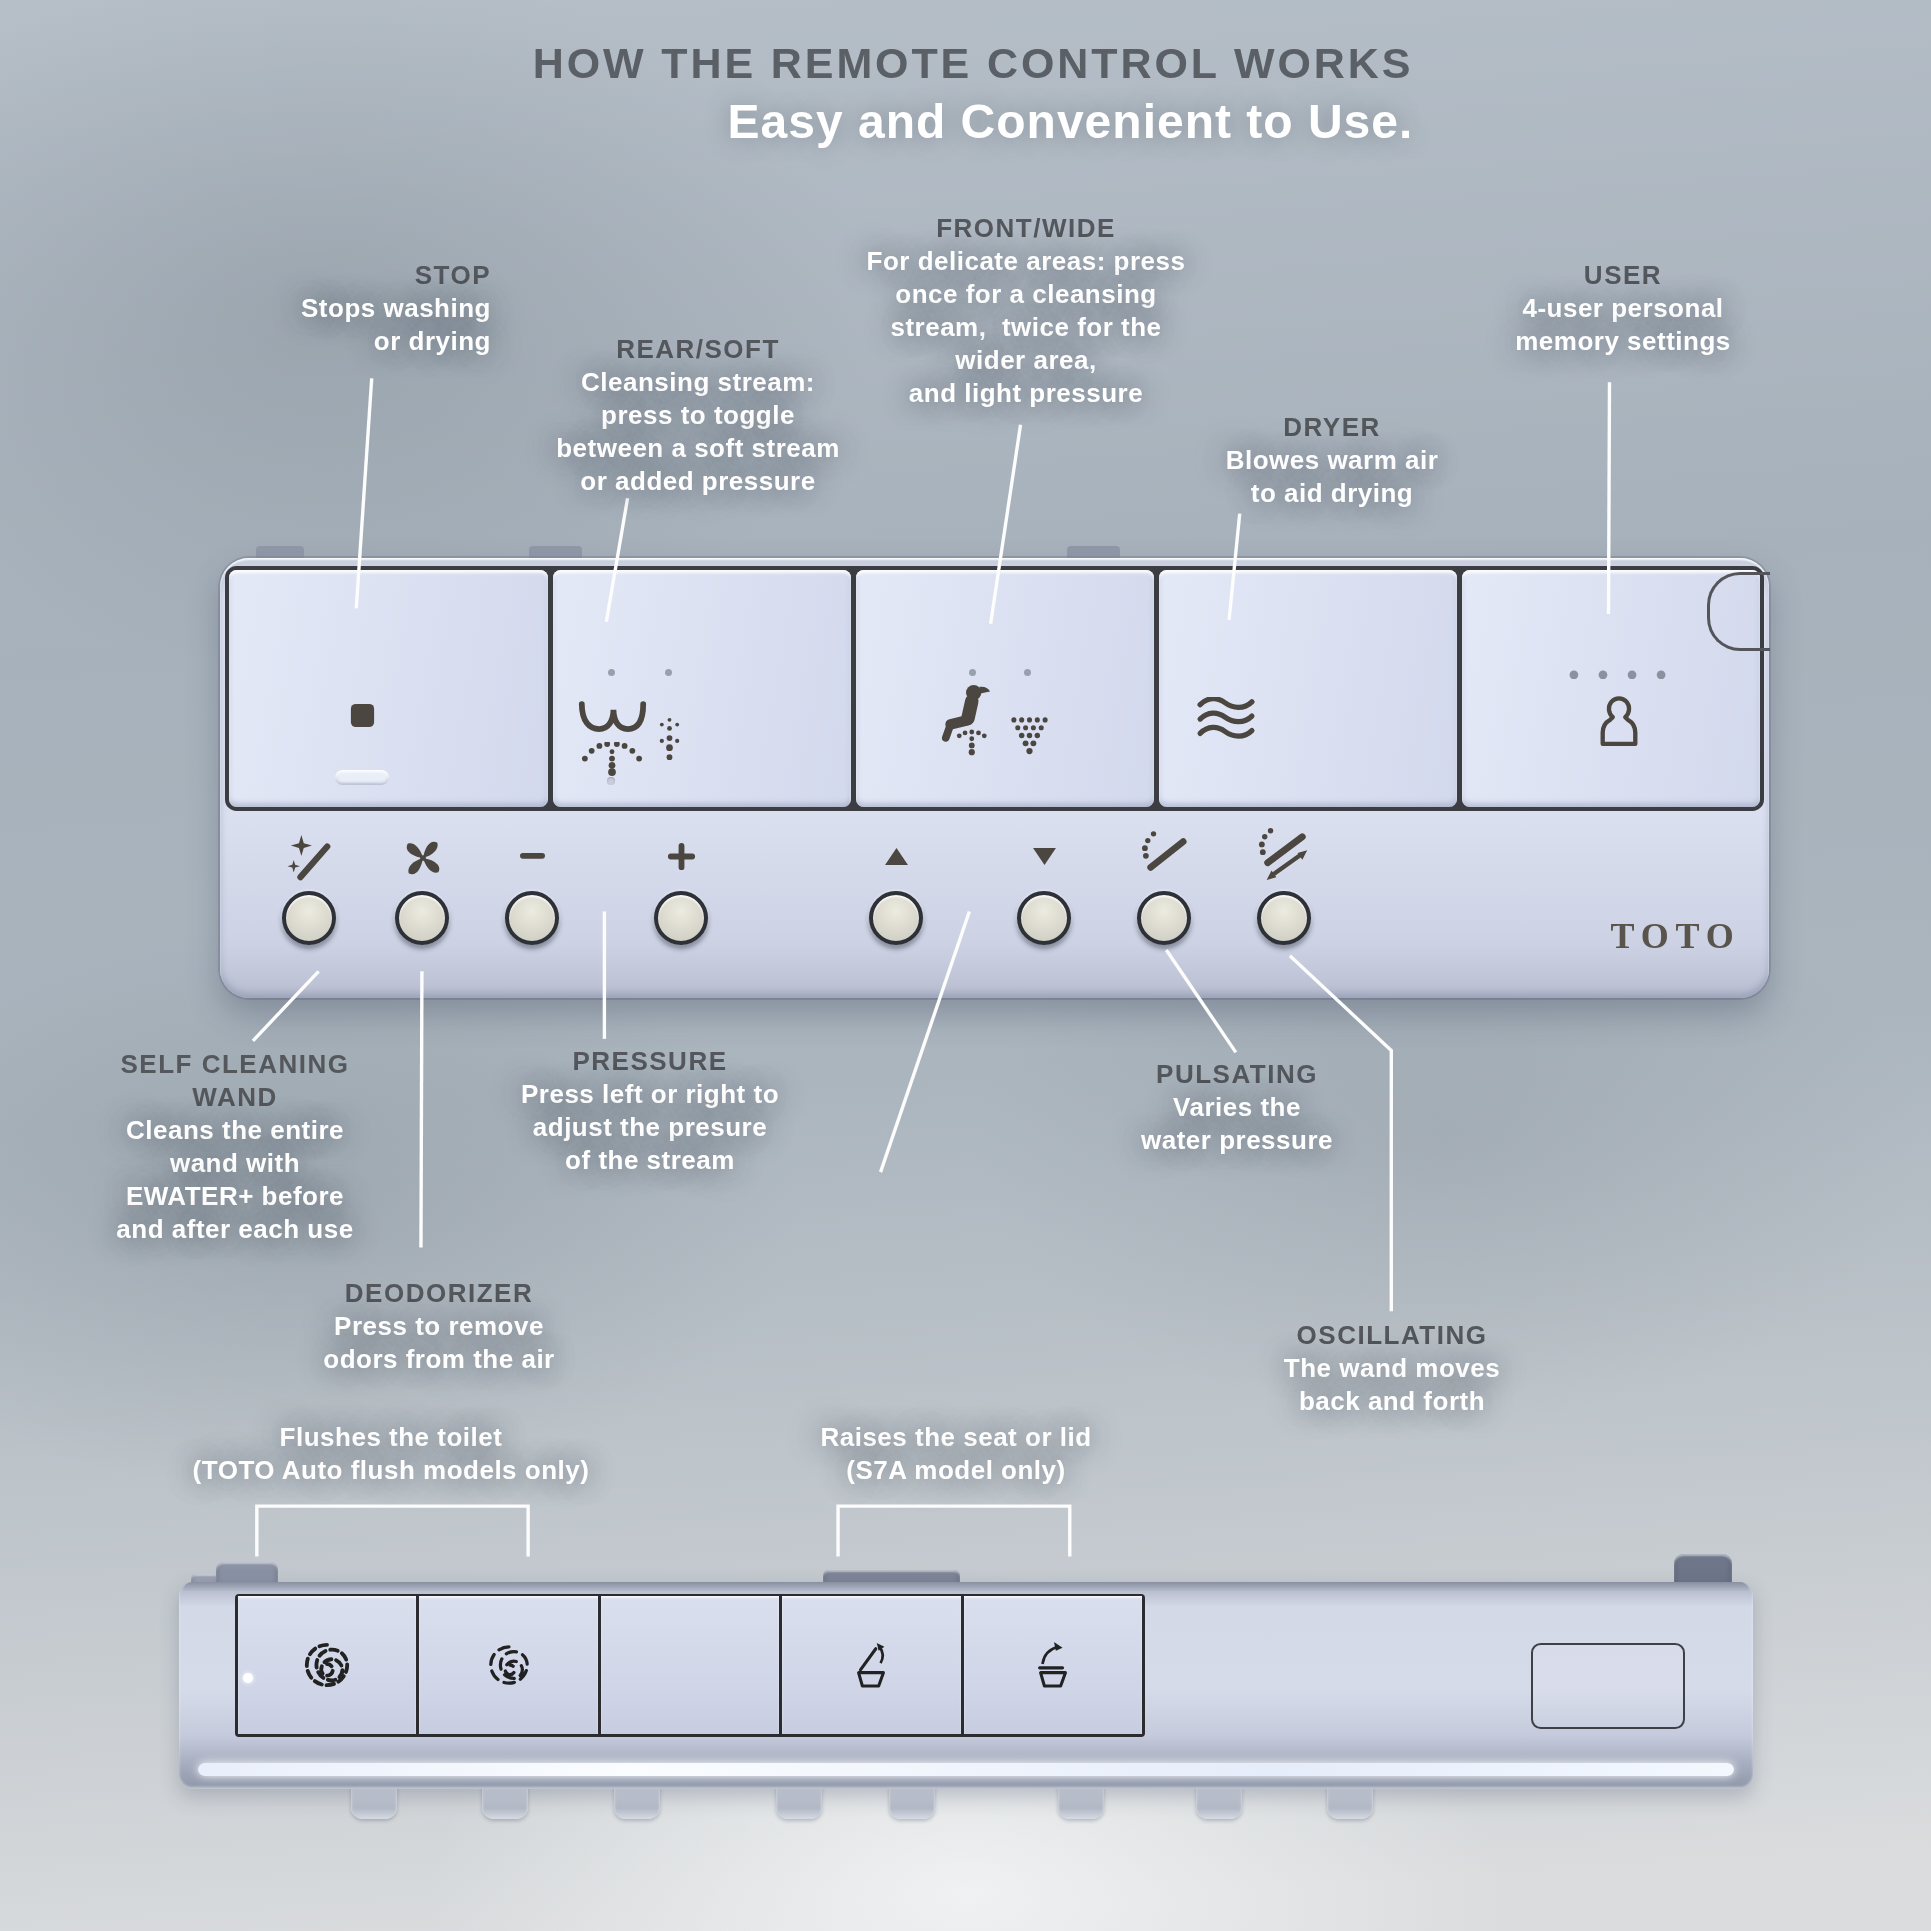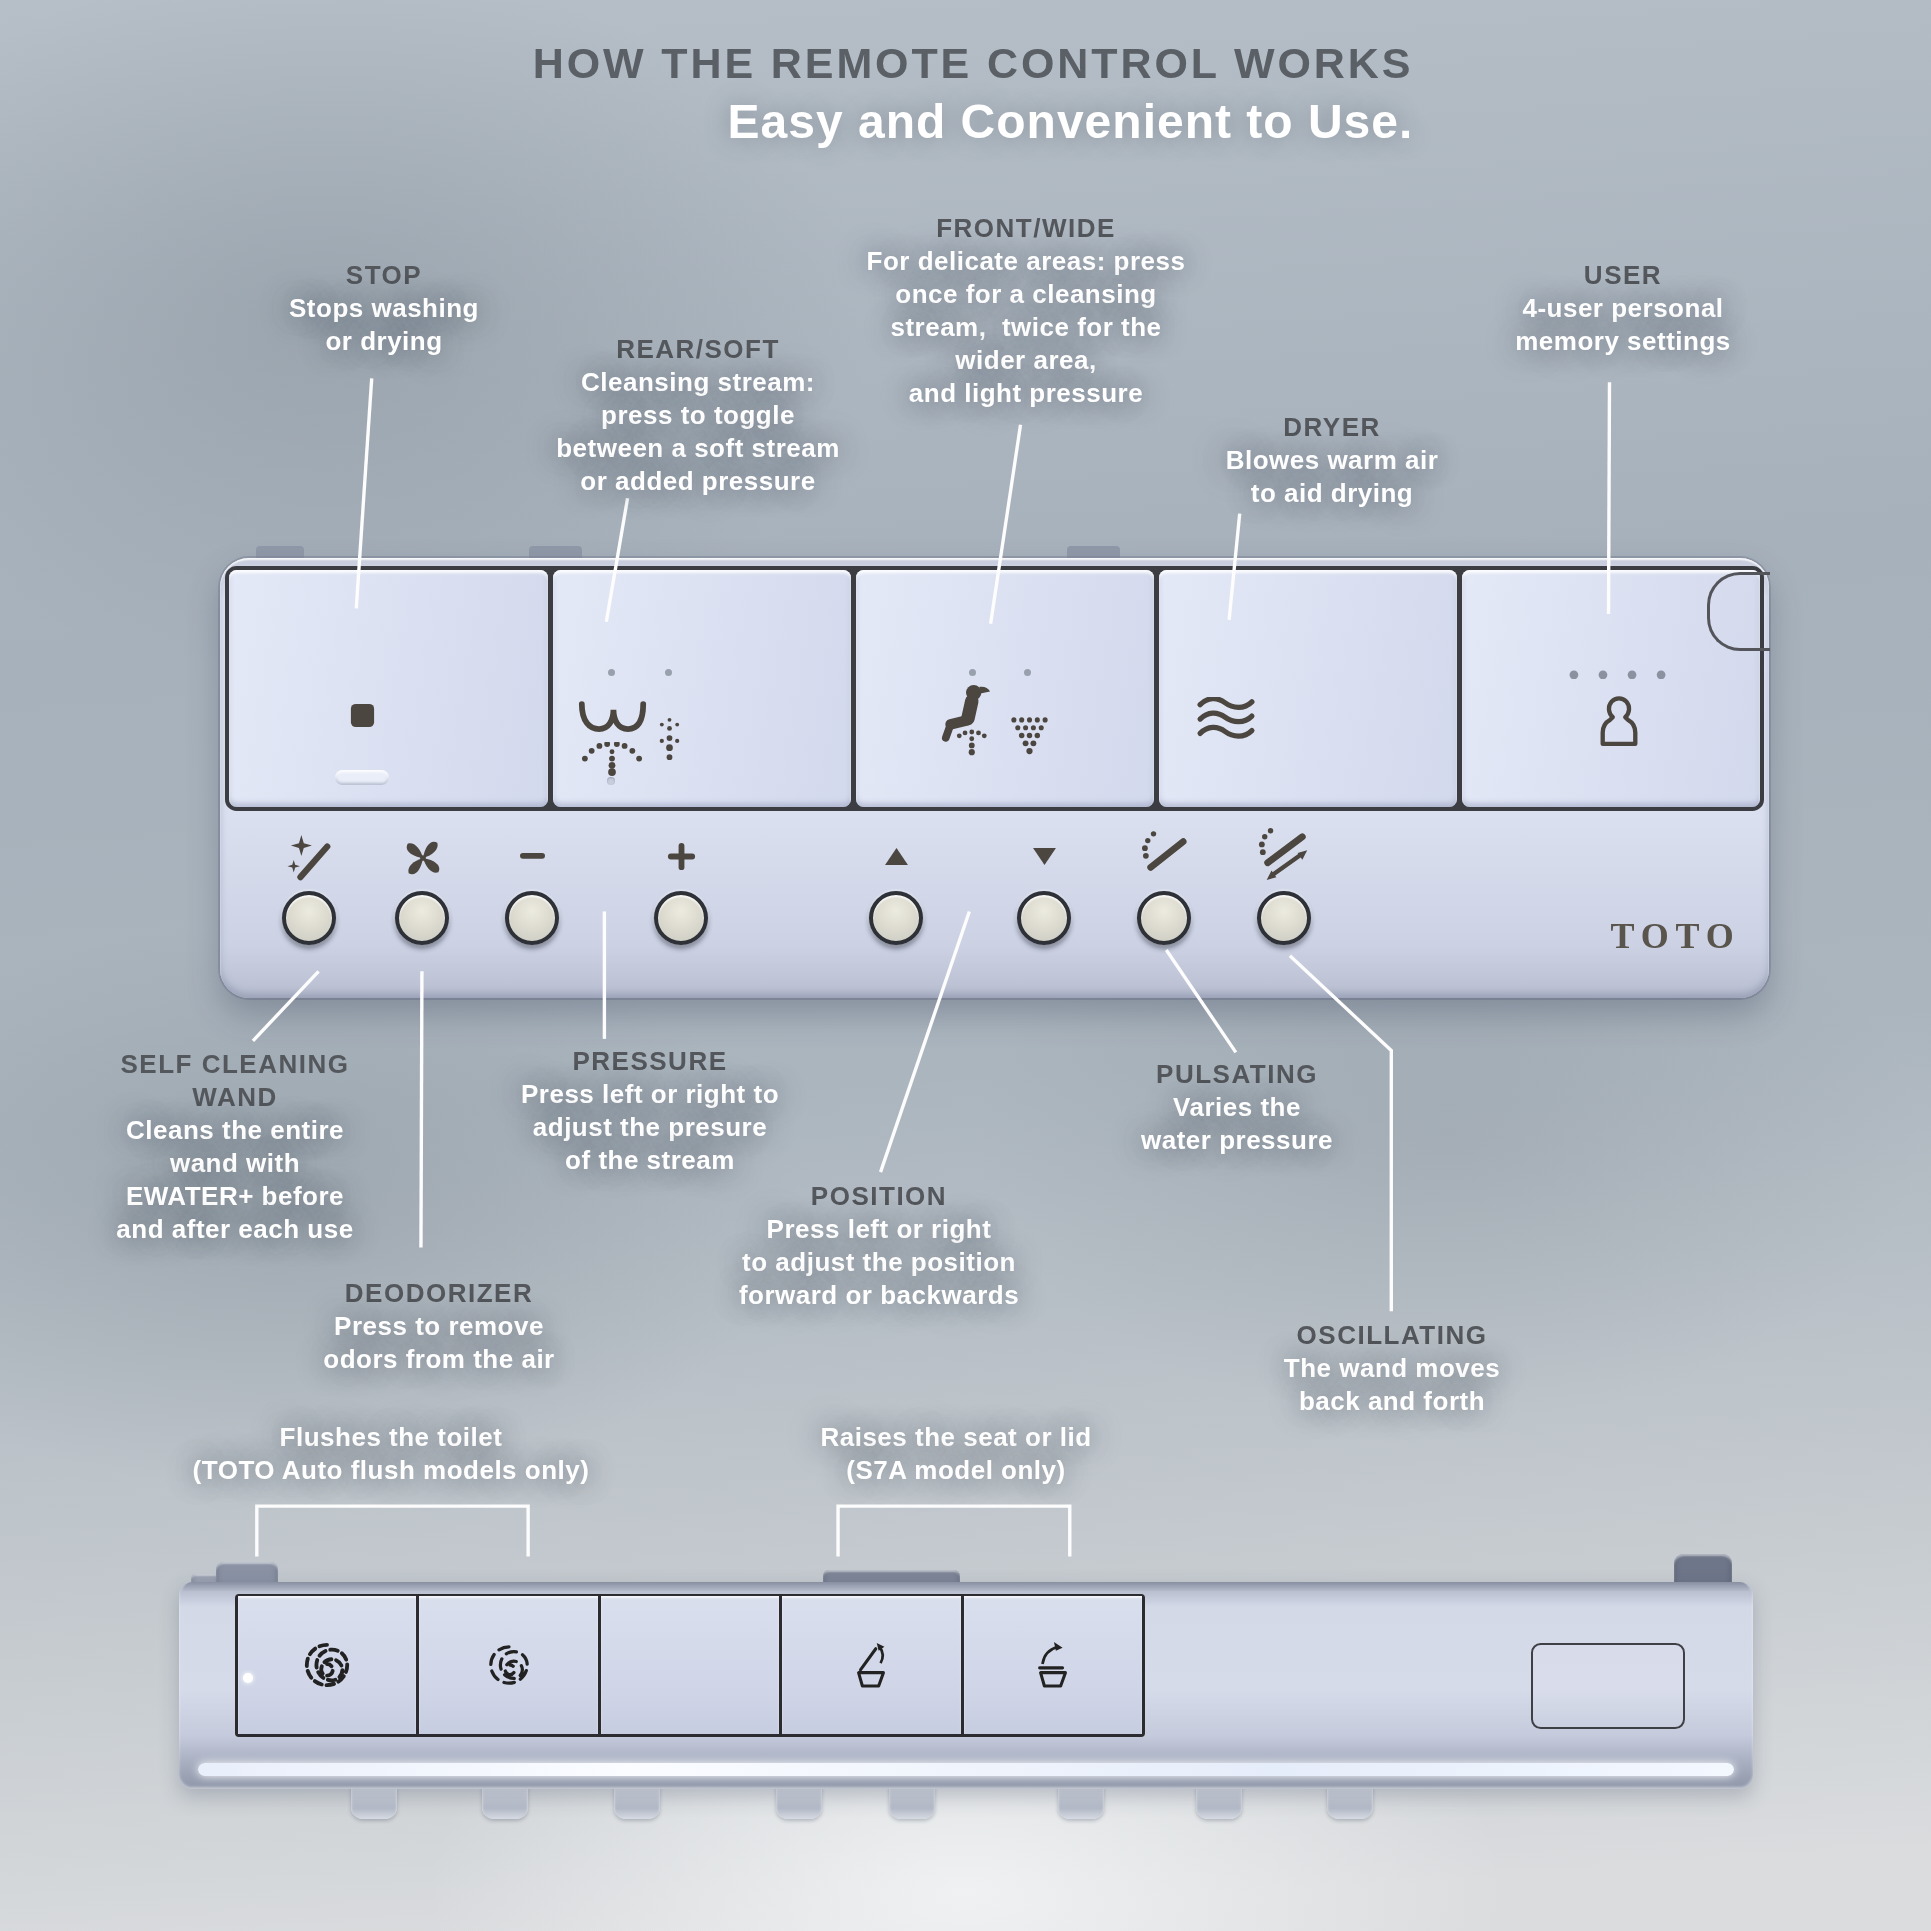--- a/index.html
+++ b/index.html
@@ -86,21 +86,21 @@
     <polyline points="330,1006 262,1078"></polyline>
     <polyline points="437,1006 436,1292"></polyline>
     <polyline points="626,944 626,1076"></polyline>
     <polyline points="1004,944 912,1214"></polyline>
     <polyline points="1208,984 1280,1090"></polyline>
     <polyline points="1336,990 1441,1088 1441,1358"></polyline>
     <polyline points="266,1612 266,1560 547,1560 547,1612"></polyline>
     <polyline points="868,1612 868,1560 1108,1560 1108,1612"></polyline>
   </svg>
 
-  <div class="co" style="left:384px;top:259px;">
+  <div class="co" style="left:396px;top:259px;text-align:right;">
     <div class="co-h">STOP</div>
     <div class="co-b">Stops washing
 or drying</div>
   </div>
   <div class="co" style="left:698px;top:333px;">
     <div class="co-h">REAR/SOFT</div>
     <div class="co-b">Cleansing stream:
 press to toggle
 between a soft stream
 or added pressure</div>
@@ -134,26 +134,20 @@
   <div class="co" style="left:439px;top:1277px;">
     <div class="co-h">DEODORIZER</div>
     <div class="co-b">Press to remove
 odors from the air</div>
   </div>
   <div class="co" style="left:650px;top:1045px;">
     <div class="co-h">PRESSURE</div>
     <div class="co-b">Press left or right to
 adjust the presure
 of the stream</div>
-  </div>
-  <div class="co" style="left:879px;top:1180px;">
-    <div class="co-h">POSITION</div>
-    <div class="co-b">Press left or right
-to adjust the position
-forward or backwards</div>
   </div>
   <div class="co" style="left:1237px;top:1058px;">
     <div class="co-h">PULSATING</div>
     <div class="co-b">Varies the
 water pressure</div>
   </div>
   <div class="co" style="left:1392px;top:1319px;">
     <div class="co-h">OSCILLATING</div>
     <div class="co-b">The wand moves
 back and forth</div>

